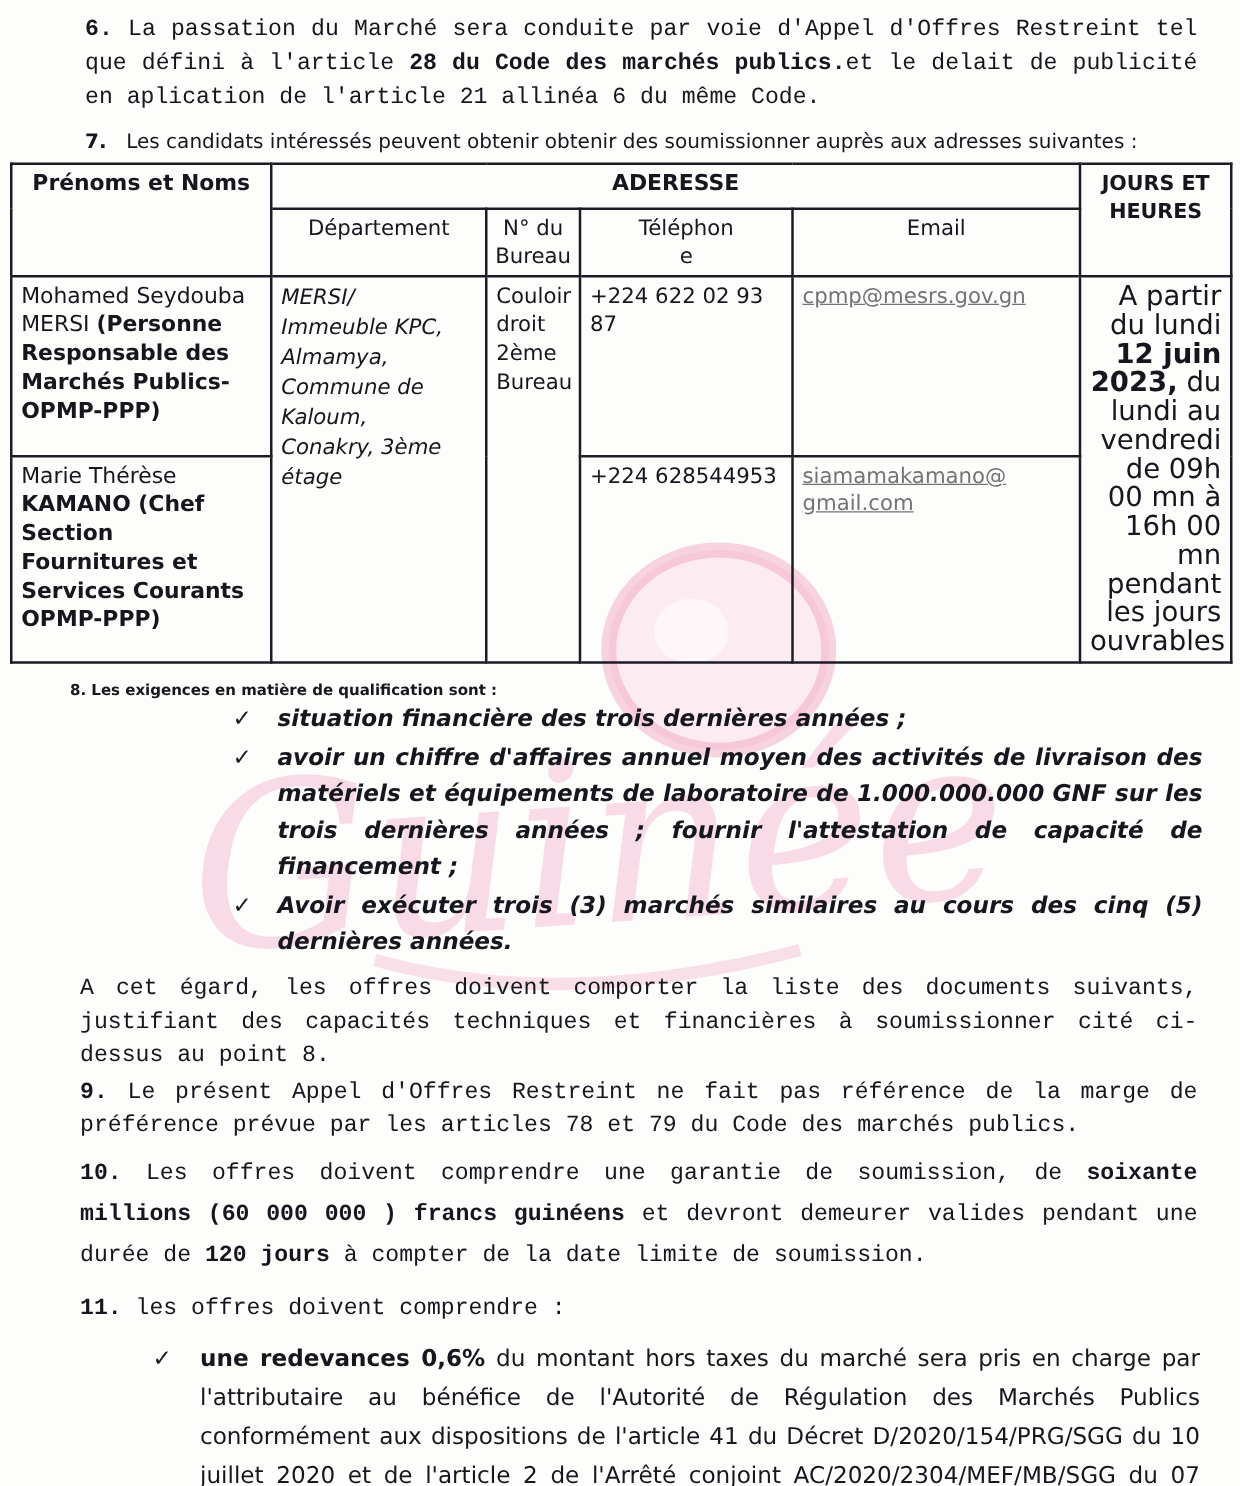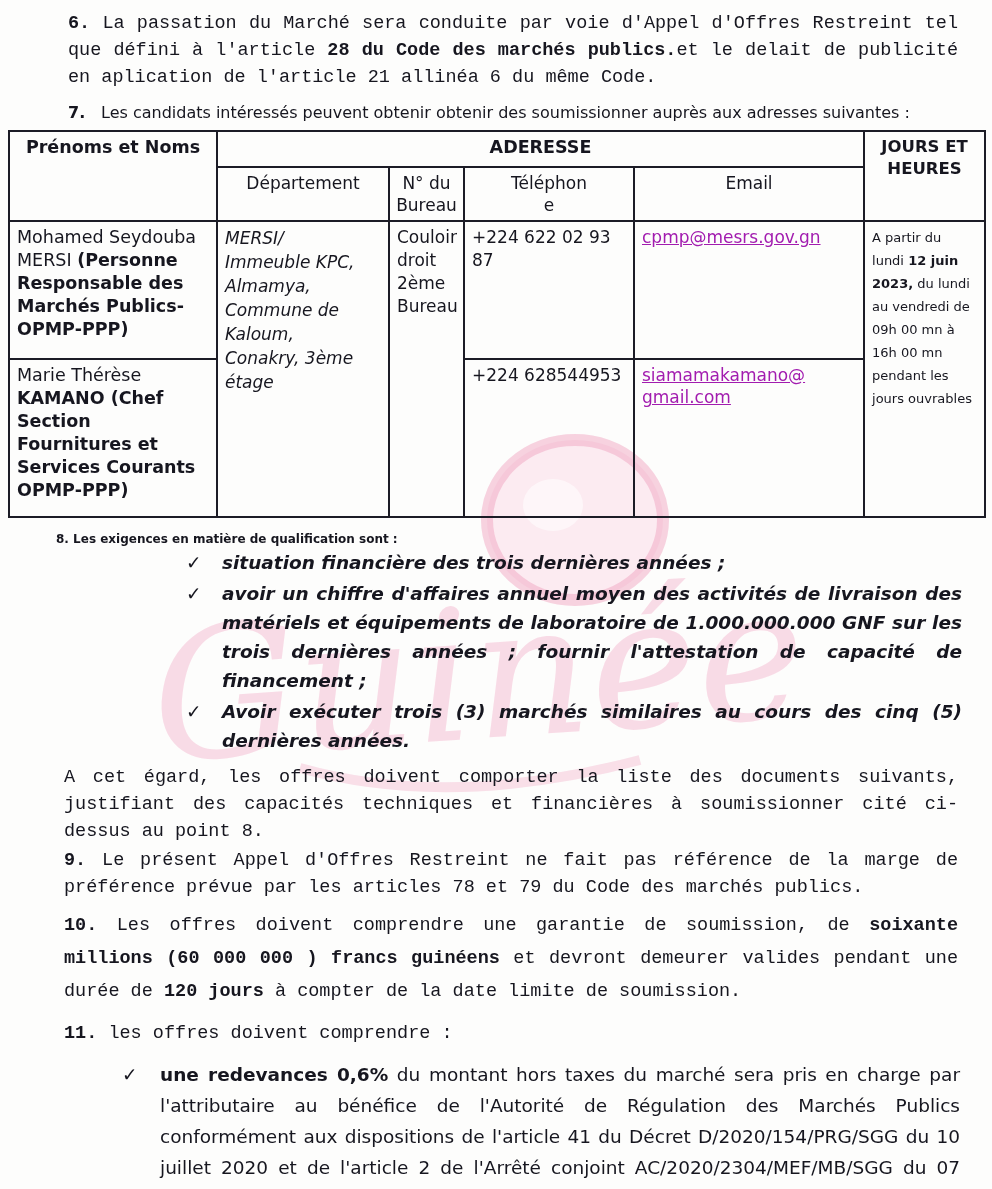--- a/index.html
+++ b/index.html
@@ -33,22 +33,22 @@
     border:2px solid #1c1c26; padding:4px 7px; vertical-align:top;
     overflow:hidden;
   }
   th.h-main { font-weight:700; text-align:center; vertical-align:middle; font-size:17.5px; }
   th.h-sub  { font-weight:400; text-align:center; vertical-align:top; }
   td.name-cell { font-size:17.5px; line-height:23px; }
   td.dept-cell { font-style:italic; line-height:24px; }
   td.bureau-cell { line-height:23px; padding:4px 4px; }
   td.phone-cell { line-height:23px; }
   td.email-cell { vertical-align:middle; }
-  .email-link { color:#a21caf; text-decoration:underline; cursor:pointer; word-break:break-word; white-space:pre-line; }
-  td.jours-cell { text-align:left; font-size:13px; line-height:23px; padding:5px 3px; }
+  .email-link { color:#737373; text-decoration:underline; cursor:pointer; word-break:break-word; white-space:pre-line; }
+  td.jours-cell { text-align:right; font-size:22px; line-height:23px; padding:5px 3px; }
 
   .p8-title { margin:14px 30px 0 56px; font-size:12px; font-weight:700; }
   .chk-item { display:flex; margin:2px 30px 0 186px; font-size:18.5px; line-height:29px; text-align:justify; }
   .chk { width:36px; flex:none; font-weight:700; font-style:normal; }
   .chk-item .txt { font-weight:700; font-style:italic; }
 
   .p8b { margin-top:9px; }
   .p9  { margin-top:2px; }
   .p10 { margin-top:8px; line-height:33px; }
   .p11 { margin-top:12px; text-align:left; }

